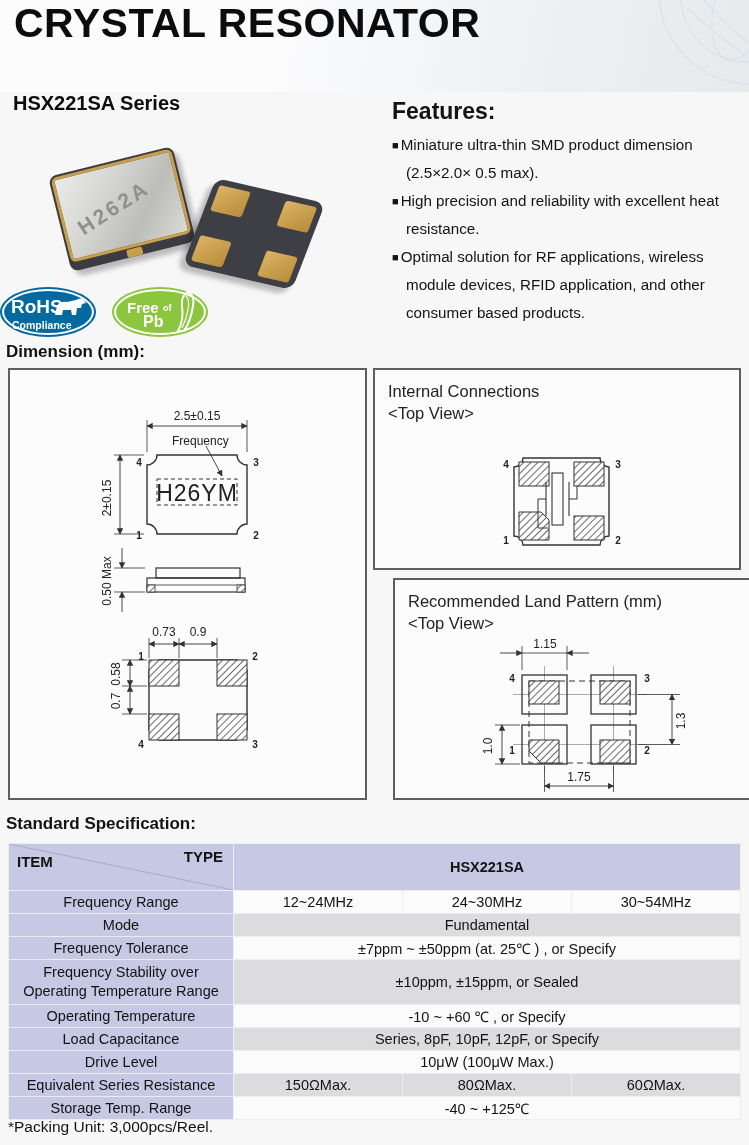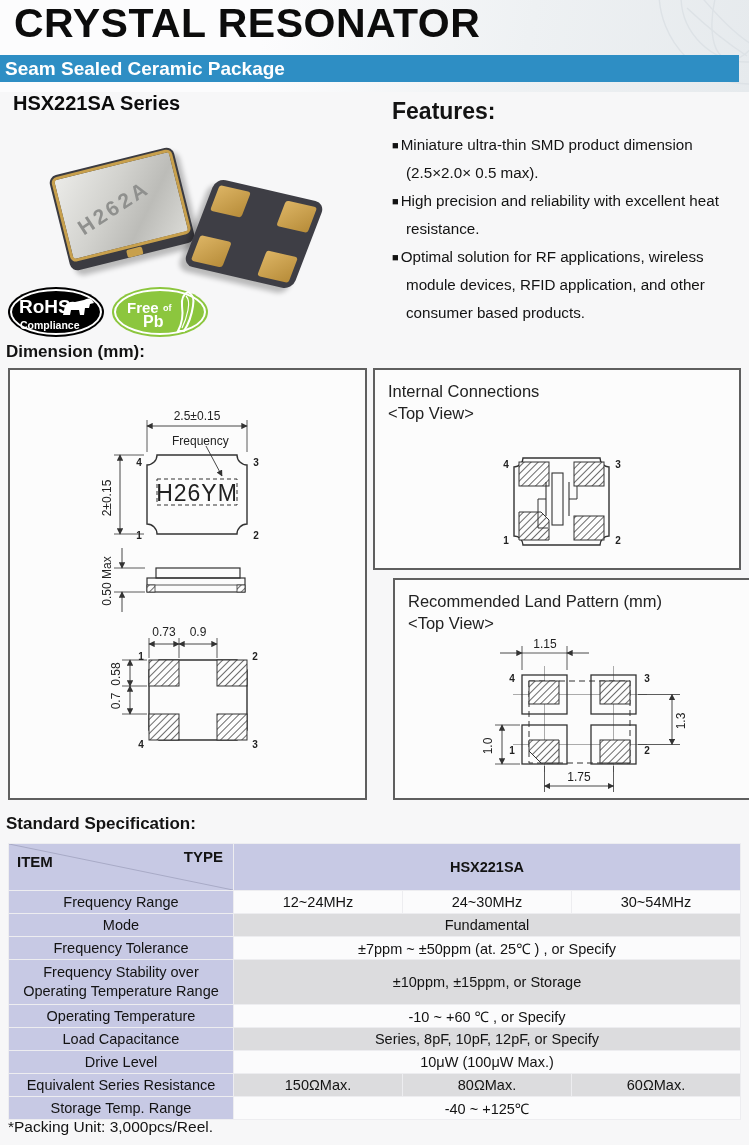--- a/index.html
+++ b/index.html
@@ -35,21 +35,21 @@
   .chip-b{left:198px;top:188px;width:112px;height:92px;transform:rotate(13deg) skewX(-8deg);
           background:#3e3e45;border-radius:10px;box-shadow:-4px 6px 5px rgba(0,0,0,.25);}
   .chip-b .pad{position:absolute;width:32px;height:27px;border-radius:3px;
                background:linear-gradient(135deg,#dcb464,#b78c39);}
   .chip-b .p1{left:6px;top:6px;} .chip-b .p2{right:6px;top:6px;}
   .chip-b .p3{left:6px;bottom:6px;} .chip-b .p4{right:6px;bottom:6px;}
 
   
   .badge{top:287px;width:96px;height:50px;border-radius:50%;}
   .badge .ring{position:absolute;inset:2px;border:2px solid #fff;border-radius:50%;}
-  .badge-rohs{left:8px;background:#000000;}
+  .badge-rohs{left:0;background:#0369a1;}
   .badge-pb{left:112px;background:#8cc63e;}
   .badge-rohs .t1{position:absolute;left:11px;top:9px;color:#fff;font-weight:bold;font-size:19px;}
   .badge-rohs .t2{position:absolute;left:12px;bottom:6px;color:#fff;font-weight:bold;font-size:10.5px;}
   .badge-pb .t1{position:absolute;left:15px;top:12px;color:#fff;font-weight:bold;font-size:15px;}
   .badge-pb .t2{position:absolute;left:51px;top:16px;color:#fff;font-weight:bold;font-size:9px;}
   .badge-pb .t3{position:absolute;left:31px;bottom:6px;color:#fff;font-weight:bold;font-size:16px;}
   .badge svg{position:absolute;}
 
   
   .sec-h{font-size:17px;font-weight:bold;}
@@ -98,21 +98,20 @@
   <svg class="abs globe" viewBox="0 0 170 120">
     <g fill="none" stroke="#dde2e6" stroke-width="1.4">
       <circle cx="168" cy="-4" r="66"></circle>
         <circle cx="172" cy="-8" r="92"></circle>
       <ellipse cx="168" cy="-4" rx="30" ry="66" transform="rotate(18 168 -4)"></ellipse>
       <path d="M108,8 Q140,38 168,56"></path>
         <path d="M120,-6 Q150,30 172,44"></path>
     </g>
   </svg>
   <div class="abs page-title">CRYSTAL RESONATOR</div>
-  <div class="abs blue-bar">Seam Sealed Ceramic Package</div>
 </div>
 
 <div class="abs series-title">HSX221SA Series</div>
 
 <div class="abs features">
   <h3>Features:</h3>
   <ul>
     <li><span class="blt">■</span><span>Miniature ultra-thin SMD product dimension (2.5×2.0× 0.5 max).</span></li>
     <li><span class="blt">■</span><span>High precision and reliability with excellent heat resistance.</span></li>
     <li><span class="blt">■</span><span>Optimal solution for RF applications, wireless module devices, RFID application, and other consumer based products.</span></li>
@@ -318,21 +317,21 @@
   <tr class="r-n">
     <td class="item">Mode</td>
     <td class="vg" colspan="3">Fundamental</td>
   </tr>
   <tr class="r-n">
     <td class="item">Frequency Tolerance</td>
     <td class="vw" colspan="3">±7ppm ~ ±50ppm (at. 25℃ ) , or Specify</td>
   </tr>
   <tr class="r-tall">
     <td class="item item2">Frequency Stability over Operating Temperature Range</td>
-    <td class="vg" colspan="3">±10ppm, ±15ppm, or Storage</td>
+    <td class="vg" colspan="3">±10ppm, ±15ppm, or Sealed</td>
   </tr>
   <tr class="r-n">
     <td class="item">Operating Temperature</td>
     <td class="vw" colspan="3">-10 ~ +60 ℃ , or Specify</td>
   </tr>
   <tr class="r-n">
     <td class="item">Load Capacitance</td>
     <td class="vg" colspan="3">Series, 8pF, 10pF, 12pF, or Specify</td>
   </tr>
   <tr class="r-n">

